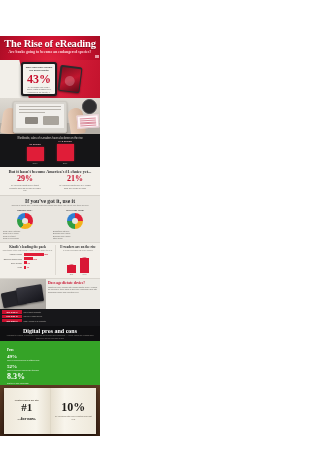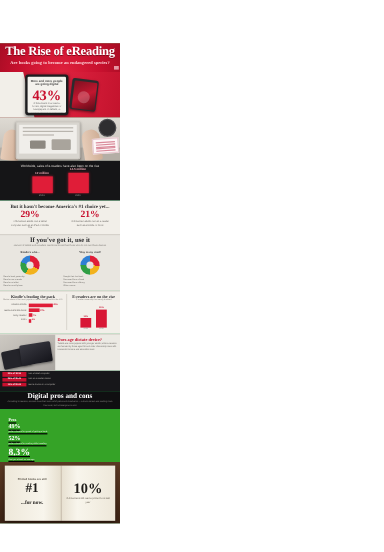--- a/index.html
+++ b/index.html
@@ -129,21 +129,21 @@
   .br{display:flex;align-items:center;margin-bottom:1.2px;}
   .br-tag{background:#c8102e;color:#fff;font-size:1.8px;font-weight:bold;padding:.6px 1px;
      width:20px;text-align:center;box-sizing:border-box;}
   .br-tx{font-size:1.8px;color:#b8b4ae;margin-left:1.5px;line-height:1.3;}
 
   
   .dpc{background:#0f0f11;padding:2px 0 2.5px;text-align:center;}
   .dpc-h{font-family:"Liberation Serif",serif;font-weight:bold;font-size:6px;color:#fff;}
   .dpc-s{font-size:1.8px;color:#8d8a85;margin:.5px 5px 0;line-height:1.35;}
   .pcrow{display:flex;height:44px;}
-  .pros{flex:1;background:#35a327;padding:7px;box-sizing:border-box;text-decoration:underline;}
+  .pros{flex:1;background:#35a327;padding:7px;box-sizing:border-box;}
   .cons{flex:1;background:#e01d38;padding:2px;box-sizing:border-box;}
   .pc-ttl{font-family:"Liberation Serif",serif;font-weight:bold;font-size:3.4px;color:#fff;
      margin-bottom:1.5px;}
   .pc-n{font-family:"Liberation Serif",serif;font-weight:bold;color:#fff;line-height:1;}
   .pc-n.m{font-size:5px;} .pc-n.l{font-size:7px;} .pc-n.xl{font-size:8px;}
   .pc-t{font-size:1.75px;color:#ecf7ea;line-height:1.35;margin:.3px 0 2px;}
   .cons .pc-t{color:#ffe1e6;}
 
   
   .bookband{position:relative;height:52px;background:#4a2d1c;overflow:hidden;}

